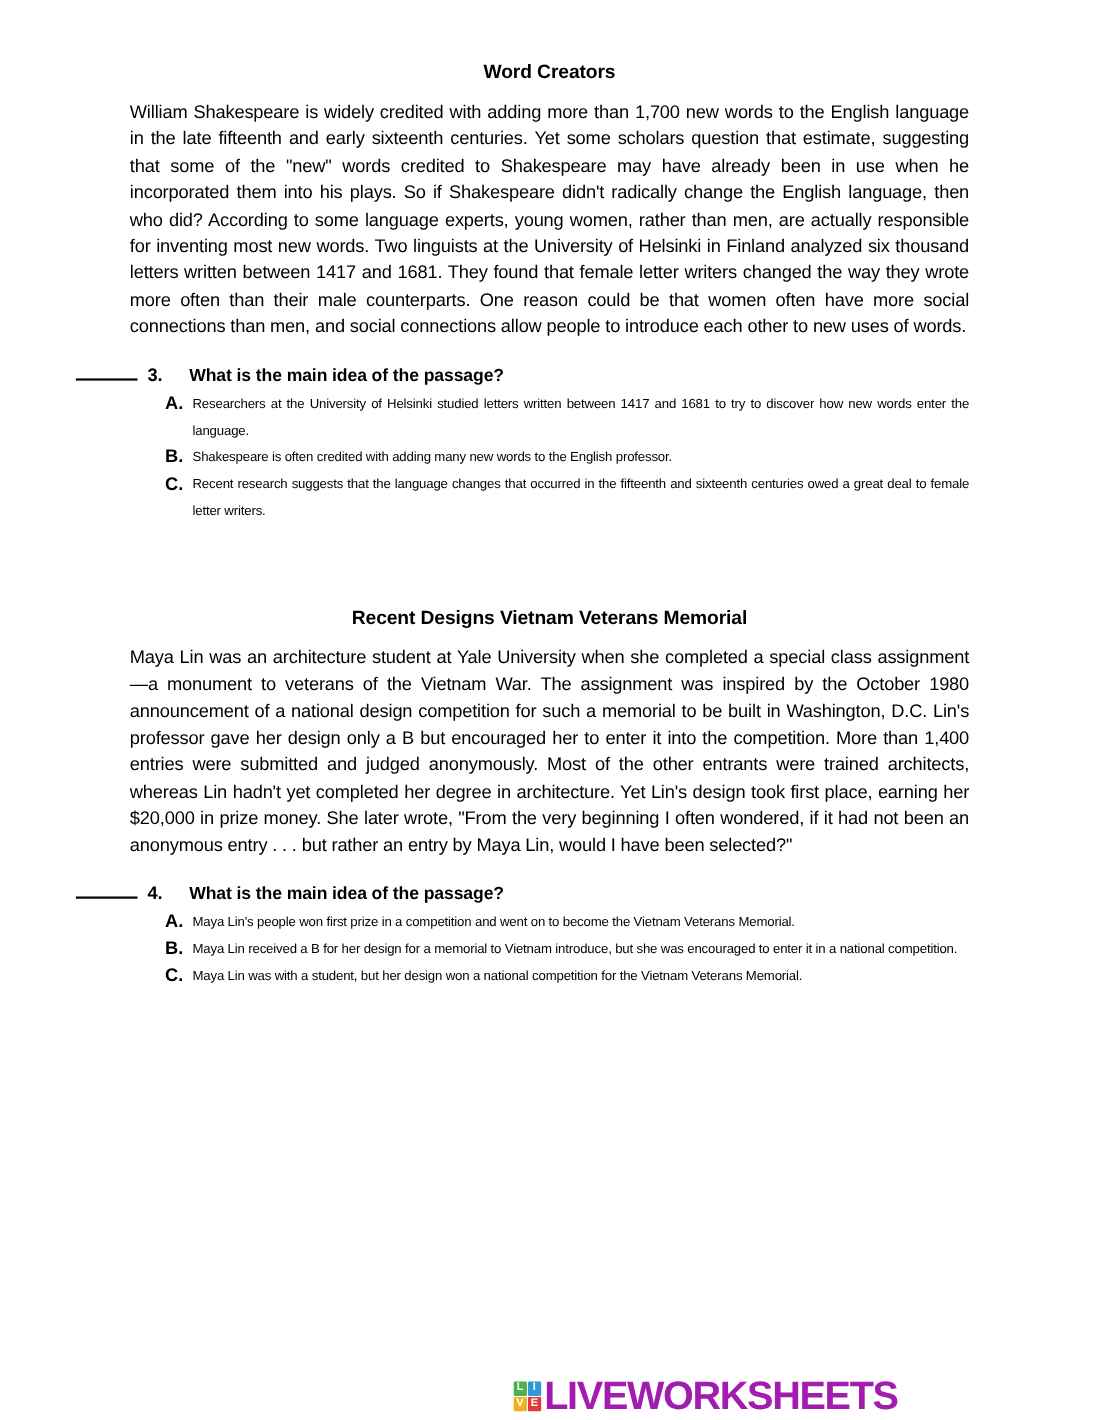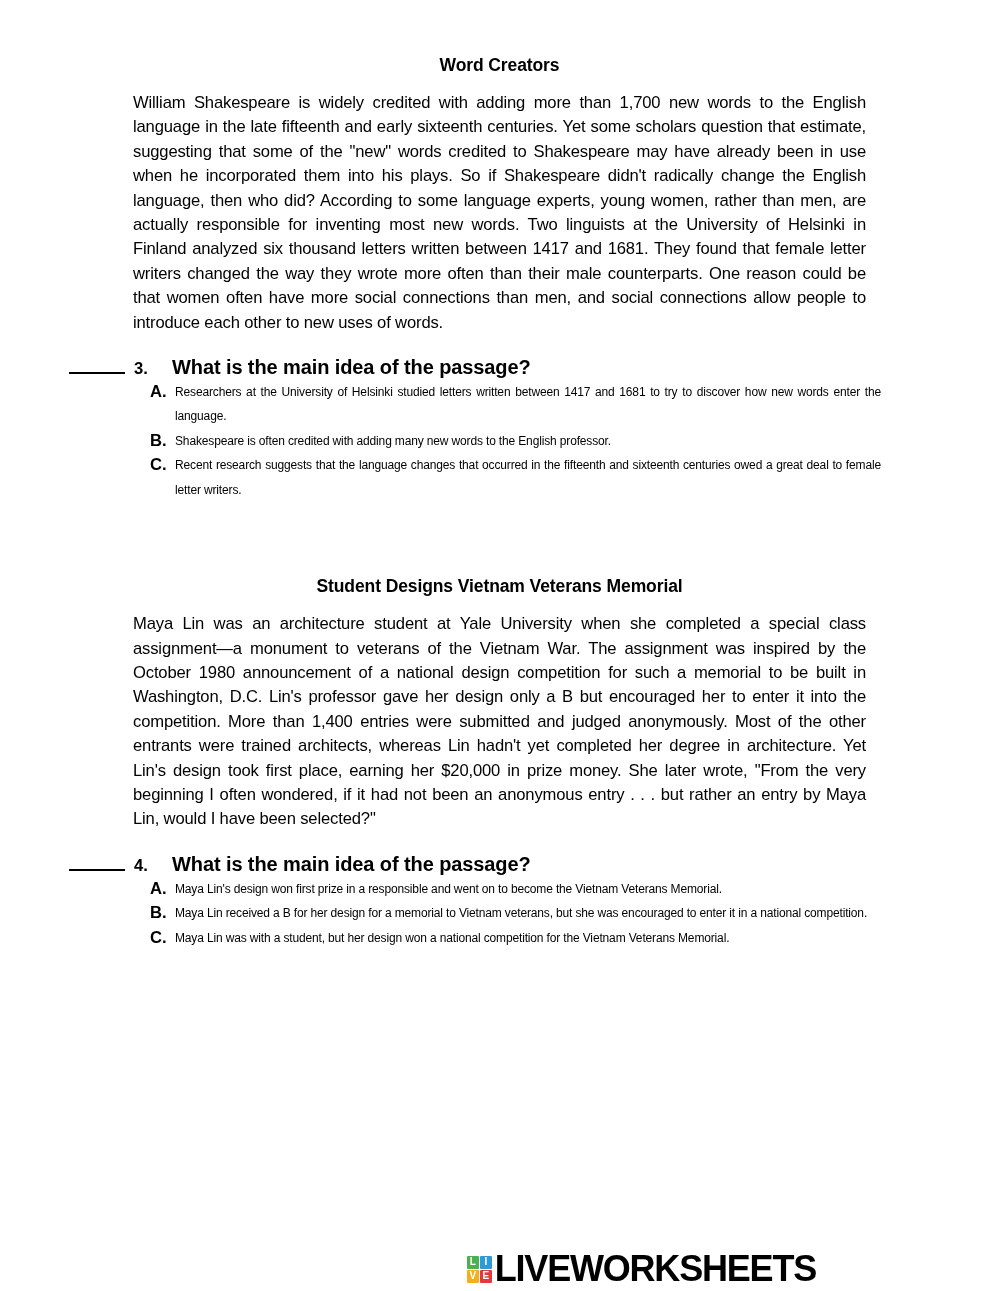--- a/index.html
+++ b/index.html
@@ -38,21 +38,21 @@
     letter-spacing: -0.1px;
     margin: 0 0 14px 0;
     line-height: 1.2;
   }
 
   .passage {
     font-size: 16.6px;
     line-height: 24.4px;
     text-align: justify;
     text-justify: inter-word;
-    margin: 15px;
+    margin: 0;
     letter-spacing: -0.15px;
   }
 
   .question-block {
     margin-top: 20px;
     position: relative;
   }
 
   .question-row {
     display: flex;
@@ -70,21 +70,21 @@
   }
 
   .q-number {
     font-size: 16.6px;
     font-weight: bold;
     width: 38px;
     flex: 0 0 auto;
   }
 
   .q-text {
-    font-size: 20px;
+    font-size: 16px;
     font-weight: bold;
     line-height: 24px;
     letter-spacing: -0.1px;
   }
 
   .options {
     margin-top: 1px;
   }
 
   .option-row {
@@ -183,53 +183,53 @@
             <span class="opt-letter">C.</span>
             <span class="opt-text">Recent research suggests that the language changes that occurred in the fifteenth and sixteenth centuries owed a great deal to female letter writers.</span>
           </div>
         </div>
       </div>
     </div>
 
     <div class="section-gap"></div>
 
     <div>
-      <h2 class="section-title">Student Designs Vietnam Veterans Memorial</h2>
+      <h2 class="section-title">Recent Designs Vietnam Veterans Memorial</h2>
 
       <p class="passage">Maya Lin was an architecture student at Yale University when she completed a special class assignment—a monument to veterans of the Vietnam War. The assignment was inspired by the October 1980 announcement of a national design competition for such a memorial to be built in Washington, D.C. Lin's professor gave her design only a B but encouraged her to enter it into the competition. More than 1,400 entries were submitted and judged anonymously. Most of the other entrants were trained architects, whereas Lin hadn't yet completed her degree in architecture. Yet Lin's design took first place, earning her $20,000 in prize money. She later wrote, "From the very beginning I often wondered, if it had not been an anonymous entry . . . but rather an entry by Maya Lin, would I have been selected?"</p>
 
       <div class="question-block">
         <div class="question-row">
           <span class="answer-blank"></span>
           <span class="q-number">4.</span>
           <span class="q-text">What is the main idea of the passage?</span>
         </div>
 
         <div class="options">
           <div class="option-row">
             <span class="opt-letter">A.</span>
-            <span class="opt-text">Maya Lin's design won first prize in a responsible and went on to become the Vietnam Veterans Memorial.</span>
+            <span class="opt-text">Maya Lin's people won first prize in a competition and went on to become the Vietnam Veterans Memorial.</span>
           </div>
           <div class="option-row">
             <span class="opt-letter">B.</span>
-            <span class="opt-text">Maya Lin received a B for her design for a memorial to Vietnam veterans, but she was encouraged to enter it in a national competition.</span>
+            <span class="opt-text">Maya Lin received a B for her design for a memorial to Vietnam introduce, but she was encouraged to enter it in a national competition.</span>
           </div>
           <div class="option-row">
             <span class="opt-letter">C.</span>
             <span class="opt-text">Maya Lin was with a student, but her design won a national competition for the Vietnam Veterans Memorial.</span>
           </div>
         </div>
       </div>
     </div>
 
   </div>
 
   <div class="footer-logo">
     <div class="logo-mark">
       <span class="logo-tile" style="background: rgb(76, 175, 80);">L</span>
       <span class="logo-tile" style="background: rgb(46, 155, 214);">I</span>
       <span class="logo-tile" style="background: rgb(242, 176, 30);">V</span>
       <span class="logo-tile" style="background: rgb(224, 58, 62);">E</span>
     </div>
-    <span class="logo-word" style="color: #000000;">LIVEWORKSHEETS</span>
+    <span class="logo-word" style="color: #a21caf;">LIVEWORKSHEETS</span>
   </div>
 
 </div>
 
 </body></html>

